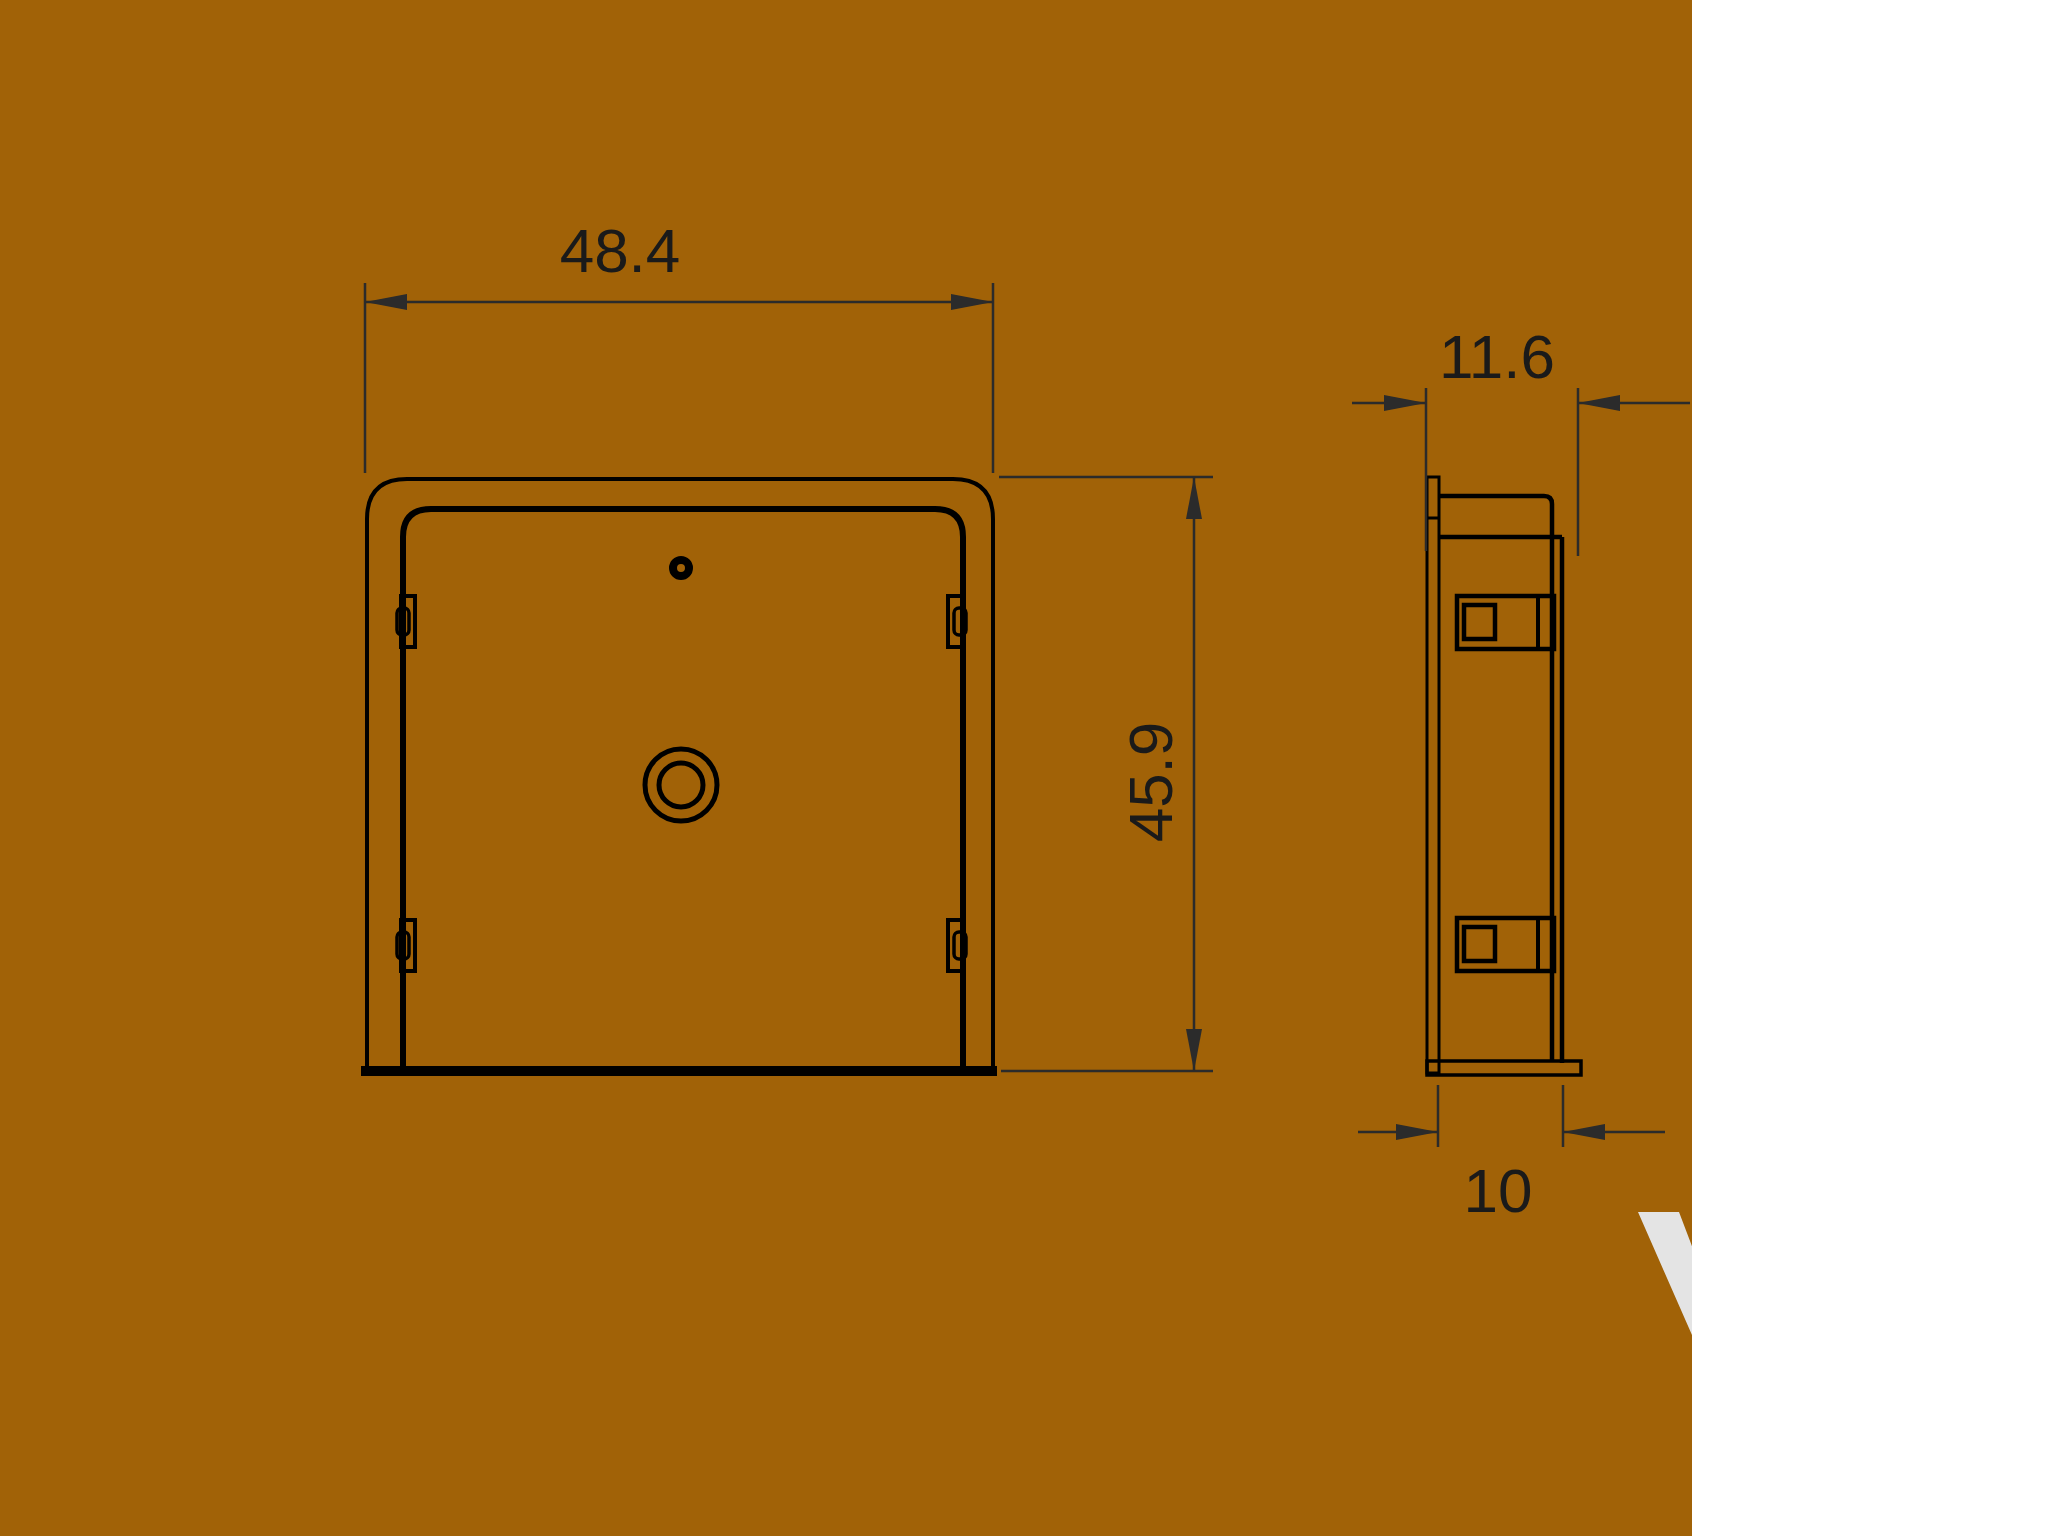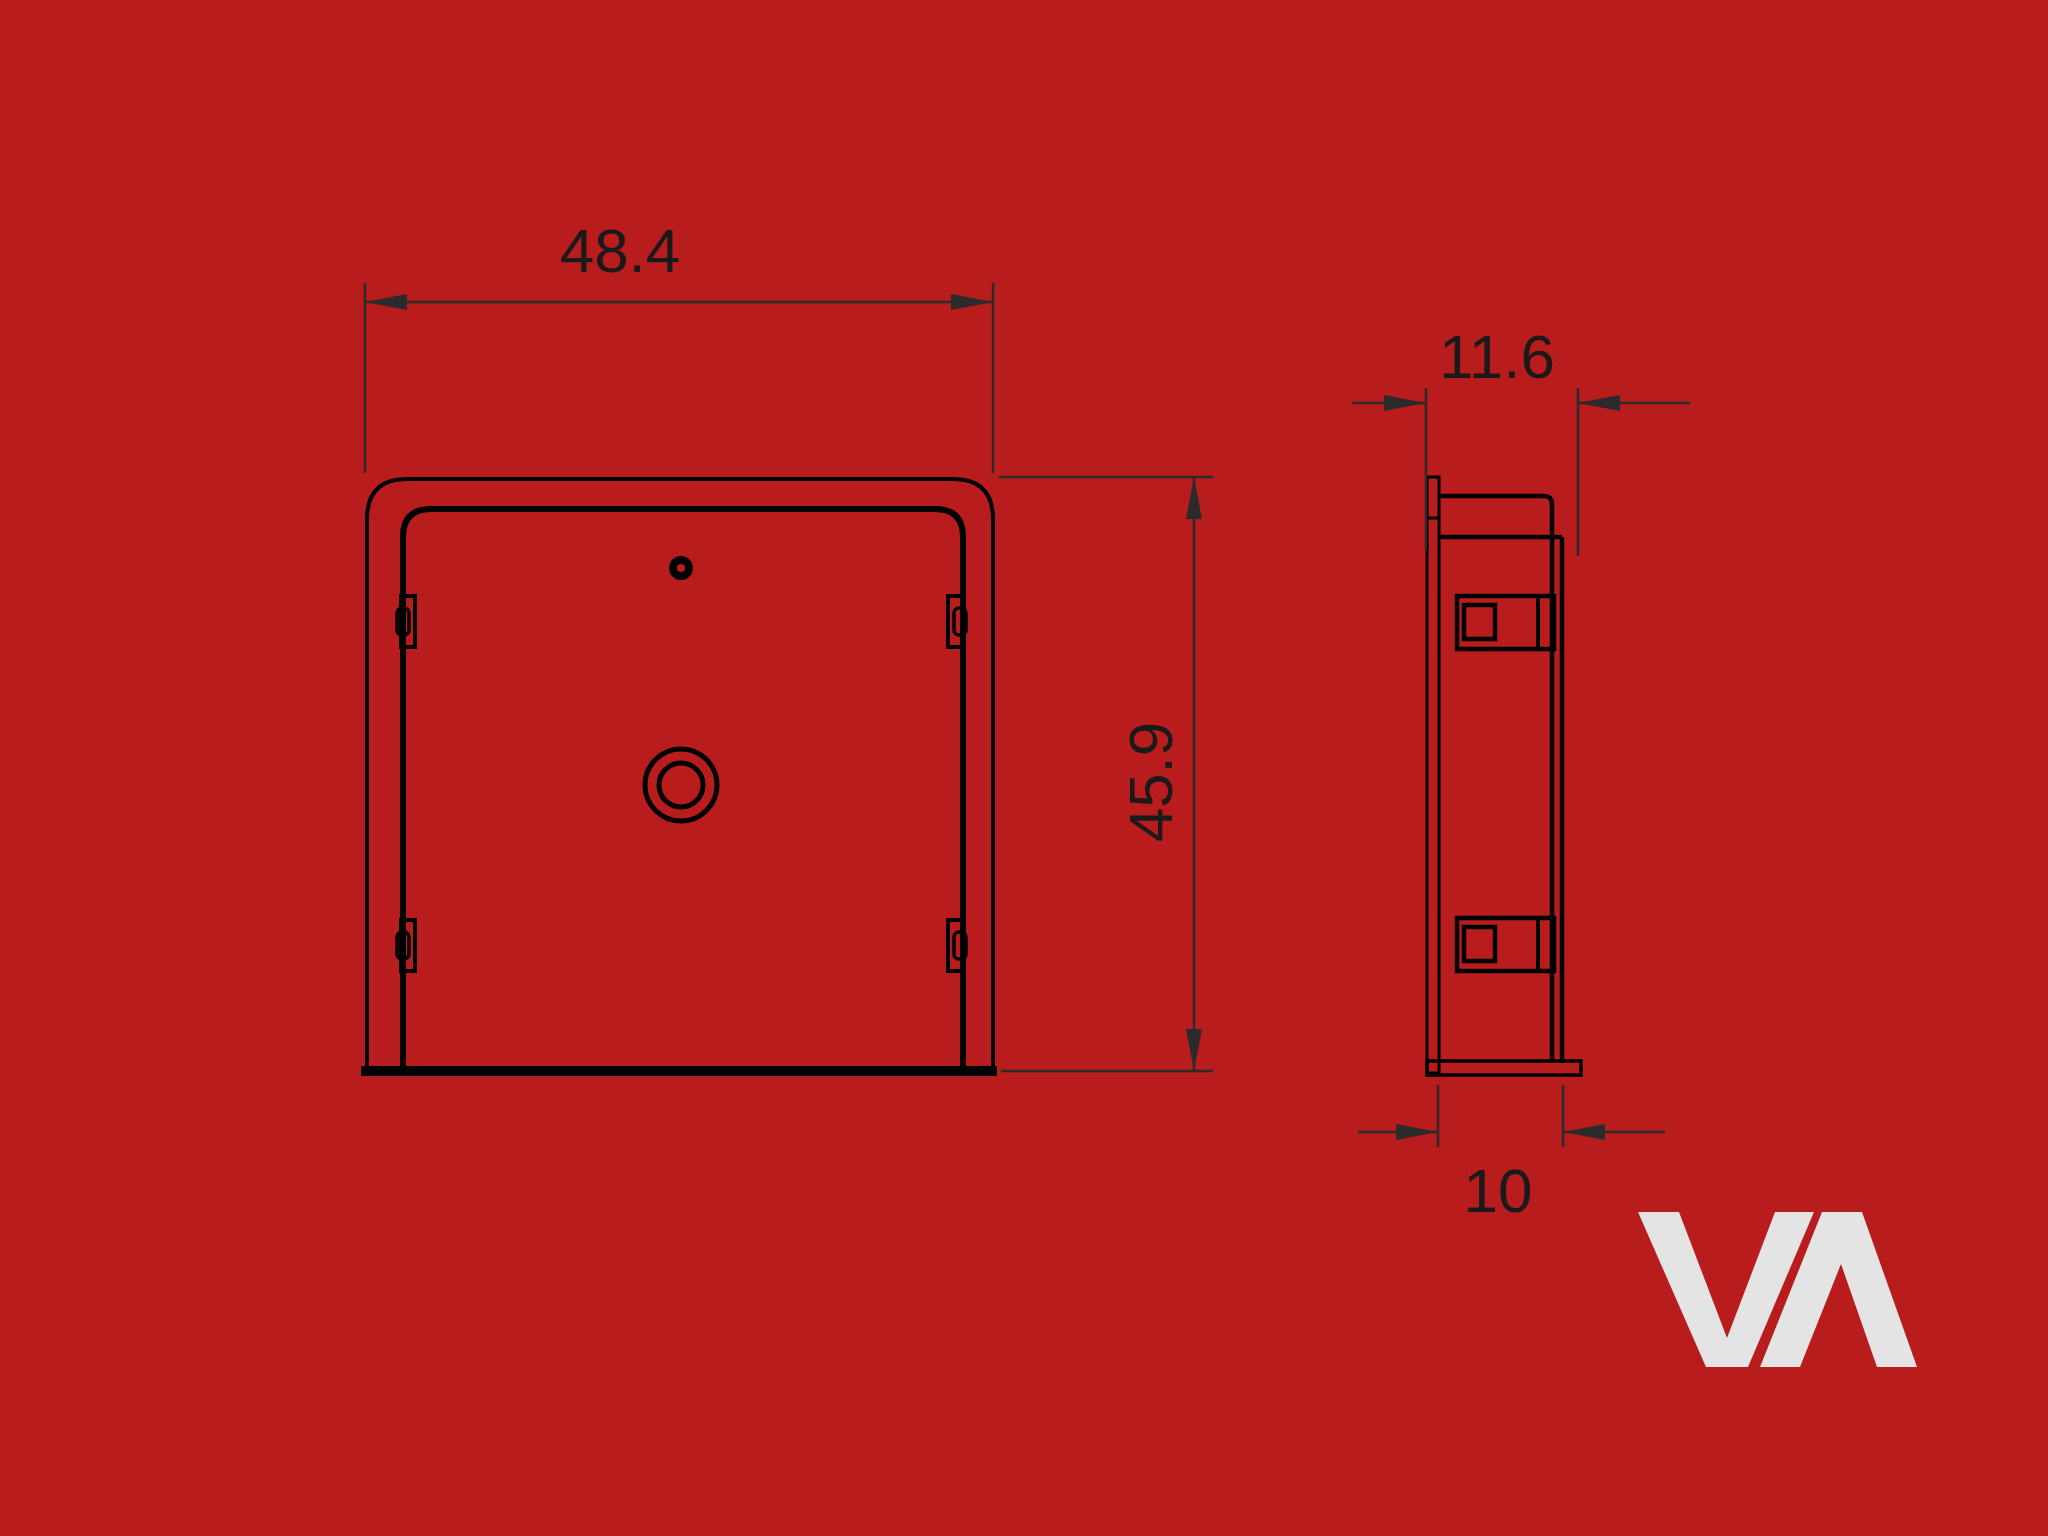--- a/index.html
+++ b/index.html
@@ -3,23 +3,23 @@
 <meta charset="utf-8">
 <style>
   html, body {
     margin: 0;
     padding: 0;
     background: #ffffff;
     font-family: "Liberation Sans", sans-serif;
   }
   .canvas {
     position: relative;
-    width: 2048px;
+    width: 1692px;
     height: 1536px;
-    background: #b91c1c;
+    background: #a16207;
     overflow: hidden;
   }
   svg { display: block; }
   text {
     font-family: "Liberation Sans", sans-serif;
     font-size: 62px;
     stroke: none;
   }
 </style>
 </head>

